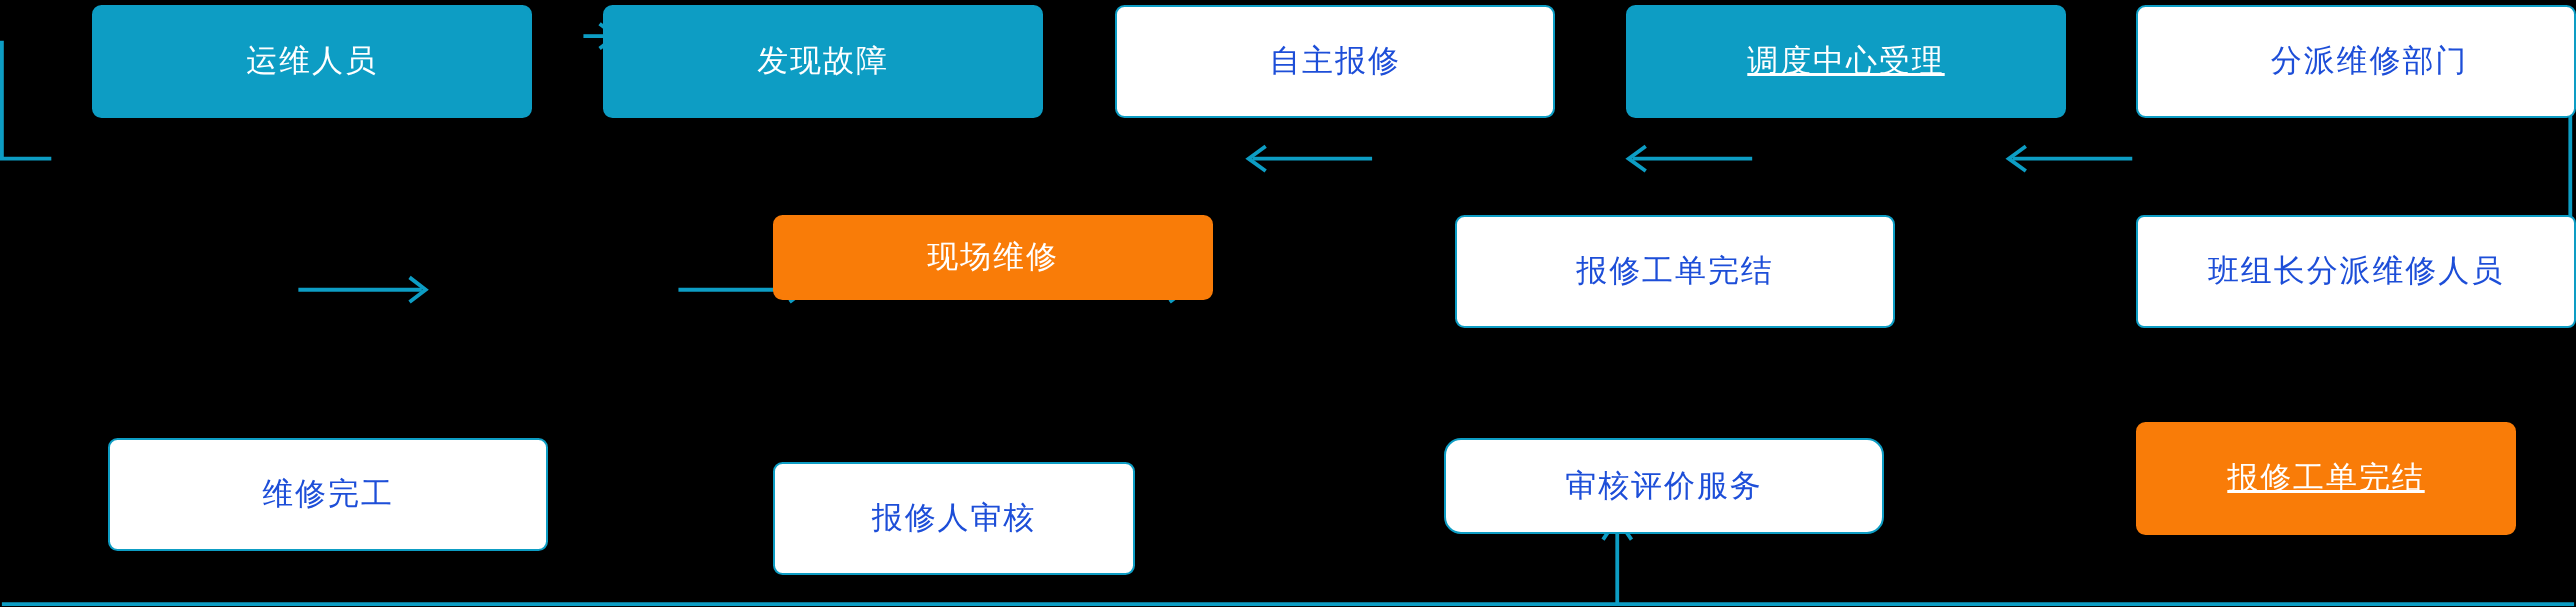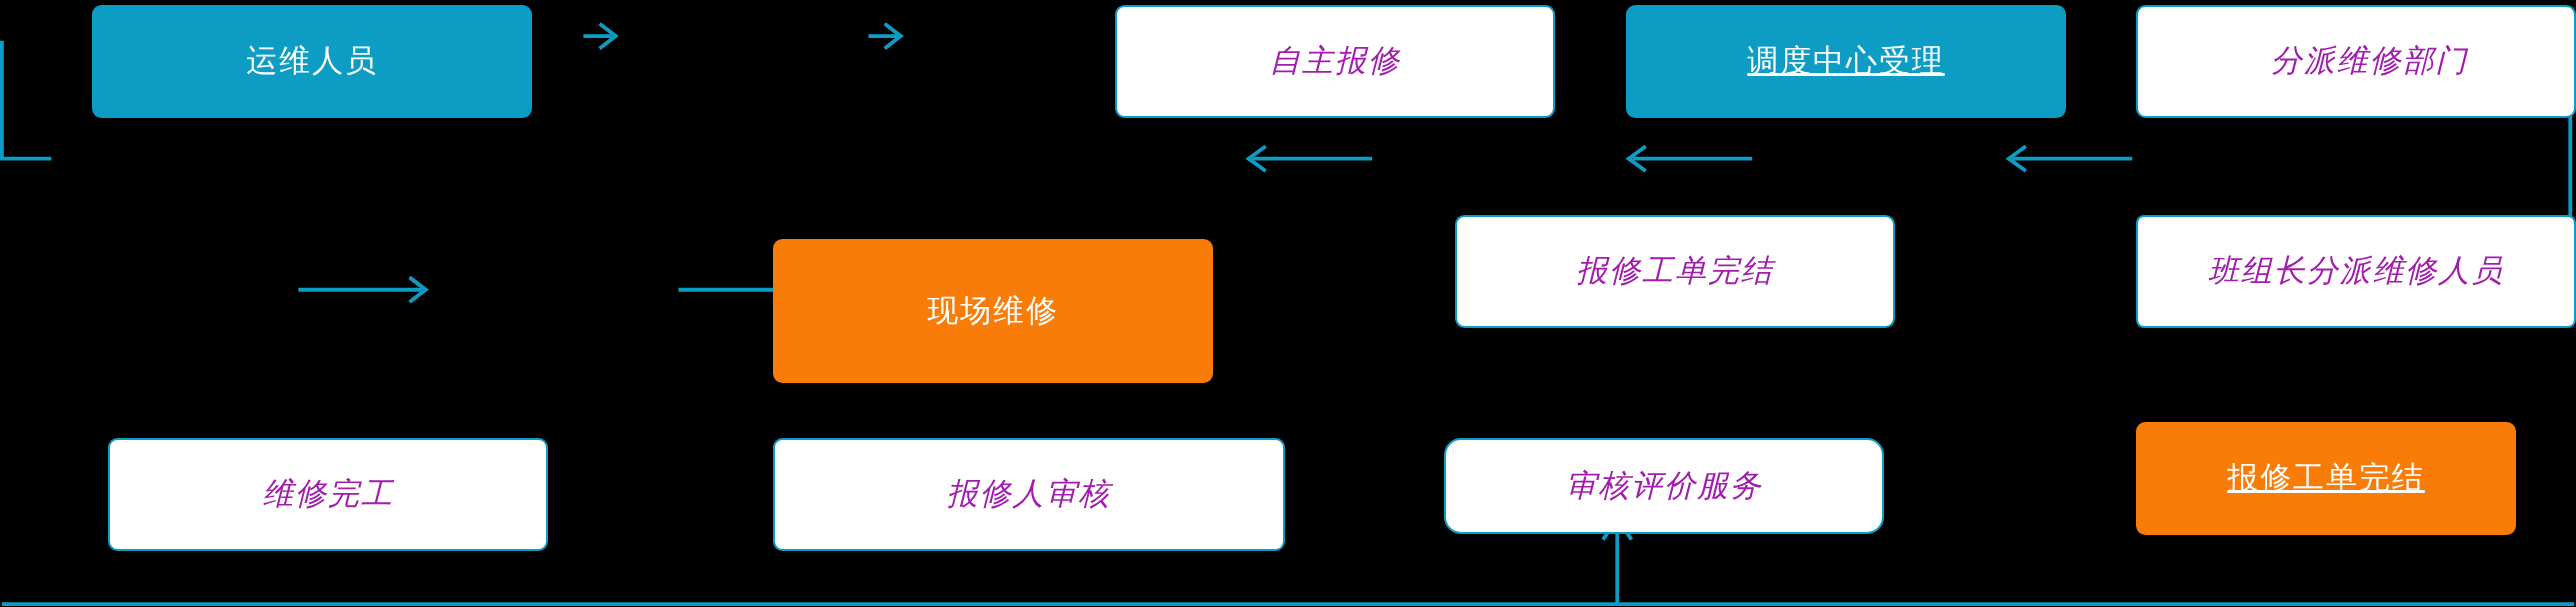--- a/index.html
+++ b/index.html
@@ -33,22 +33,21 @@
     color:#ffffff;
   }
   .node.orange{
     background:#f97c08;
     border:2.9px solid #f97c08;
     color:#ffffff;
   }
   .node.white{
     background:#ffffff;
     border:2.9px solid #0d9dc4;
-    color:#a21caf;
-    font-style:italic;
+    color:#1d4ed8;
   }
   svg#links{
     position:absolute;
     left:0; top:0;
     width:2576px;
     height:607px;
     z-index:1;
     overflow:visible;
   }
   svg#links path, svg#links line{
@@ -126,27 +125,28 @@
     <g>
       <path d="M 2 636 L 2709 636"></path>
     </g>
     <g>
       <path d="M 1702 636 L 1702 550"></path>
       <path class="arrowhead" d="M 1687 568 L 1702 546 L 1717 568"></path>
     </g>
   </svg>
 
   <div class="node teal" style="left: 92px; top: 4.8px; width: 440px; height: 113px;">运维人员</div>
+  <div class="node teal" style="left: 603px; top: 4.8px; width: 440px; height: 113px;">发现故障</div>
   <div class="node white" style="left: 1115px; top: 4.8px; width: 440px; height: 113px;">自主报修</div>
   <div class="node teal" style="left: 1626px; top: 4.8px; width: 440px; height: 113px; text-decoration: underline;">调度中心受理</div>
   <div class="node white" style="left: 2136px; top: 4.8px; width: 440px; height: 113px; padding-left: 27px;">分派维修部门</div>
 
-  <div class="node orange" style="left: 773px; top: 215px; width: 440px; height: 144px; margin-top: 24px;">现场维修</div>
+  <div class="node orange" style="left: 773px; top: 215px; width: 440px; height: 85px;">现场维修</div>
   <div class="node white" style="left: 1455px; top: 215px; width: 440px; height: 113px;">报修工单完结</div>
   <div class="node white" style="left: 2136px; top: 215px; width: 440px; height: 113px; border-radius: 8px;">班组长分派维修人员</div>
 
   <div class="node white" style="left: 108px; top: 438px; width: 440px; height: 113px;">维修完工</div>
-  <div class="node white" style="left: 773px; top: 438px; width: 512px; height: 113px;">报修人审核</div>
+  <div class="node white" style="left: 773px; top: 462px; width: 362px; height: 113px;">报修人审核</div>
   <div class="node white" style="left: 1444px; top: 438px; width: 440px; height: 96px; border-radius: 17px;">审核评价服务</div>
   <div class="node orange" style="left: 2136px; top: 422px; width: 380px; height: 113px; text-decoration: underline;">报修工单完结</div>
 
 </div>
 
 
 </body></html>

